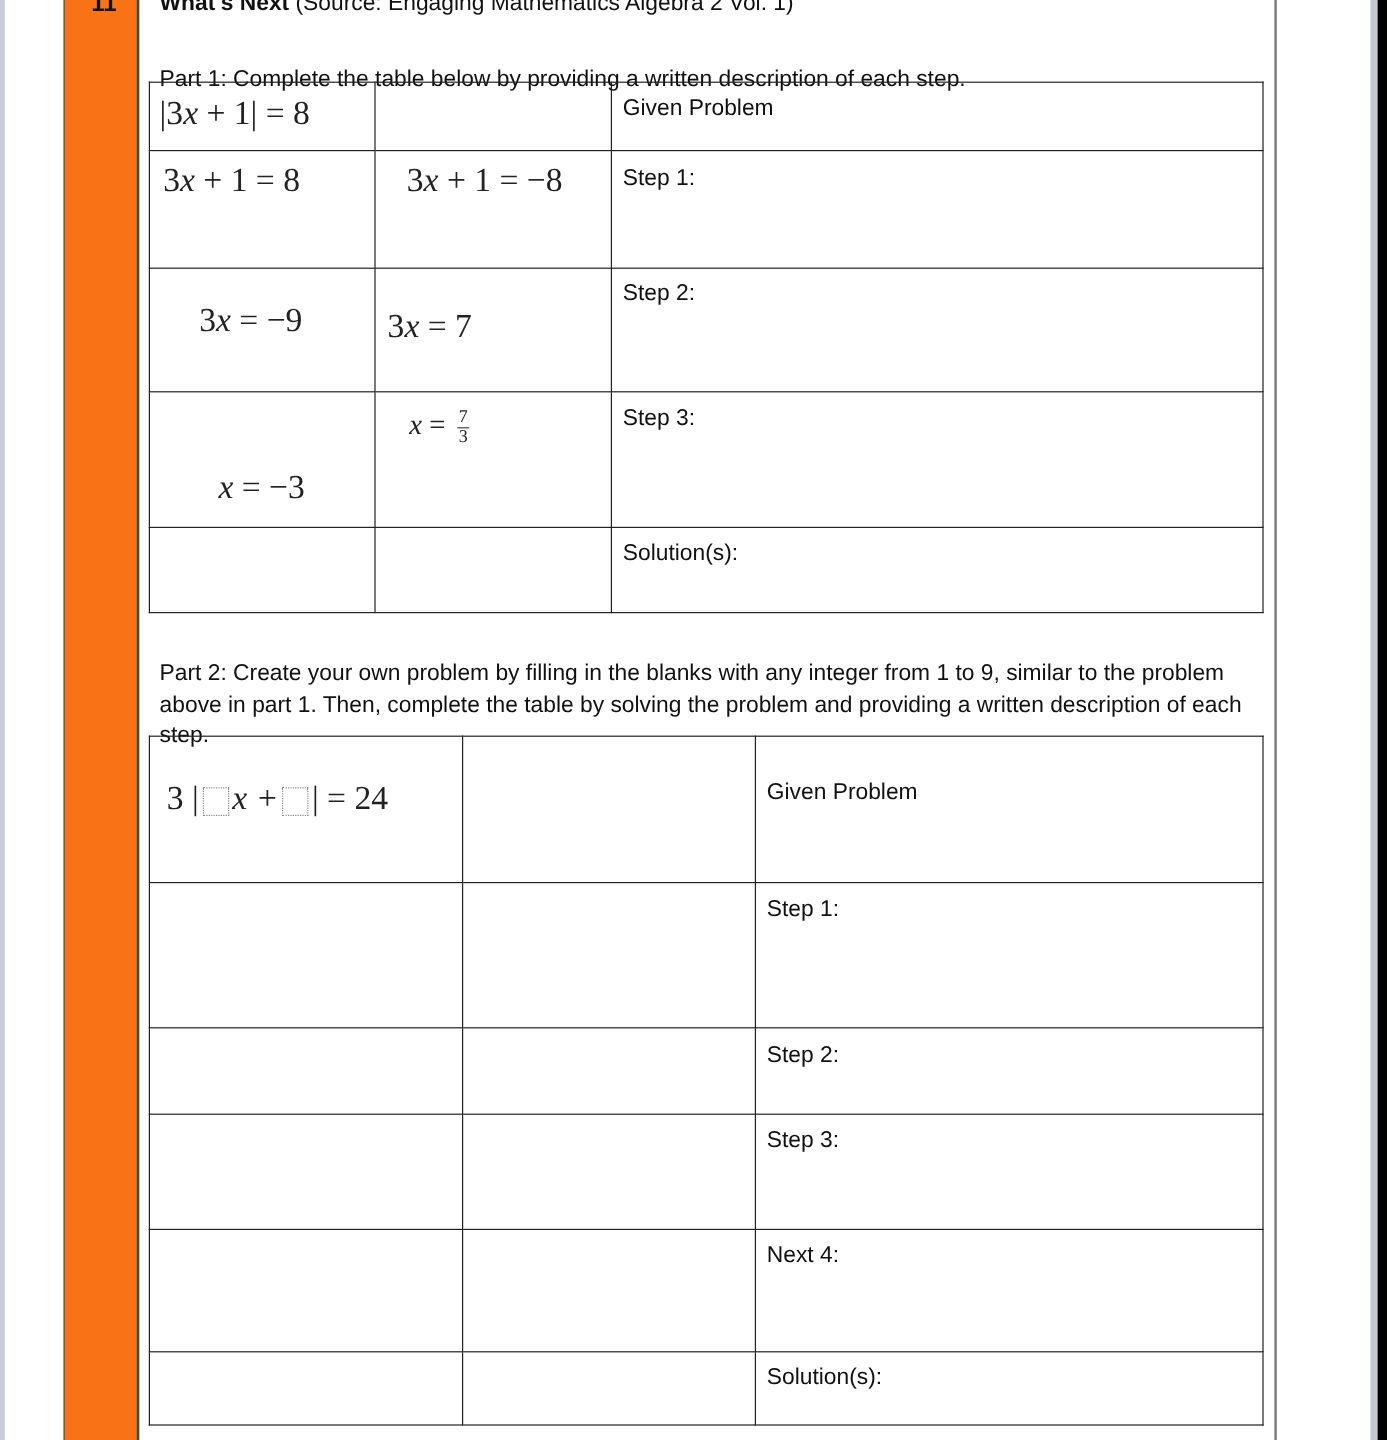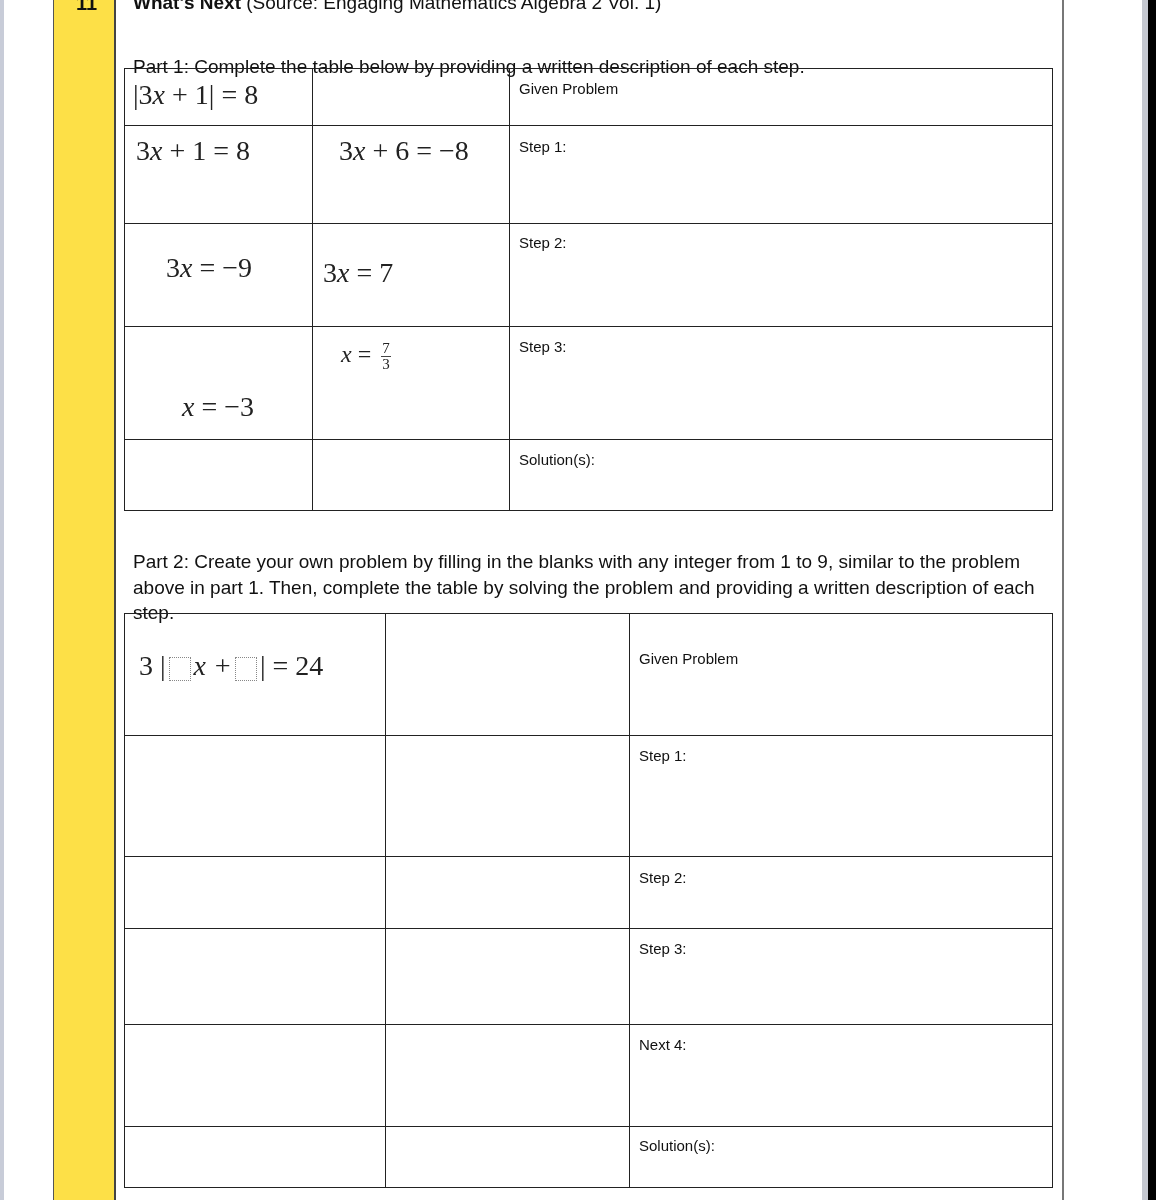--- a/index.html
+++ b/index.html
@@ -4,36 +4,36 @@
 <style>
   html, body { margin:0; padding:0; }
   body {
     width:1156px; height:1200px; overflow:hidden; position:relative;
     background:#ffffff;
     font-family:"Liberation Sans", sans-serif;
   }
   .left-edge { position:absolute; left:0; top:0; width:4px; height:1200px; background:#c8ccd8; }
   .num-col {
     position:absolute; left:53px; top:0; width:60px; height:1200px;
-    background:#fde047; border-left:1px solid #555; border-right:2px solid #444;
+    background:#f97316; border-left:1px solid #555; border-right:2px solid #444;
   }
   .num-label { position:absolute; left:22px; top:-8px; font-weight:bold; font-size:20px; color:#111; }
   .content-right-border { position:absolute; left:1062px; top:0; width:2px; height:1200px; background:#777; }
   .right-gray { position:absolute; left:1142px; top:0; width:6px; height:1200px; background:#c5c8d0; }
   .right-black { position:absolute; left:1148px; top:0; width:8px; height:1200px; background:#000; }
 
   .heading { position:absolute; left:133px; top:-8px; font-size:19px; color:#111; white-space:nowrap; }
   .heading b { font-weight:bold; }
   .instr { position:absolute; left:133px; font-size:19px; color:#111; line-height:25.5px; width:915px;margin-top:12px; }
 
   table.ws { position:absolute; border-collapse:collapse; }
   table.ws td { border:1.5px solid #222; vertical-align:top; padding:0; position:relative; }
   .math { font-family:"Liberation Serif", serif; font-size:28px; color:#222; position:absolute; white-space:nowrap; }
   .math i { font-style:italic; }
-  .lbl { font-size:15px; color:#111; position:absolute; left:9px; white-space:nowrap; }
+  .lbl { font-size:19px; color:#111; position:absolute; left:9px; white-space:nowrap; }
   .frac { display:inline-block; vertical-align:middle; text-align:center; font-size:15px; line-height:15px; margin-left:4px; }
   .frac span { display:block; }
   .frac .num { border-bottom:1px solid #444; padding:0 1px; }
   .blank { display:inline-block; width:20px; height:22px; border:1.5px dotted #888; vertical-align:middle; margin:0 3px; }
 </style>
 </head>
 <body>
 
 <div class="left-edge"></div>
 <div class="num-col">
@@ -59,21 +59,21 @@
     <td style="width:196px;"></td>
     <td>
       <span class="lbl" style="top:11px;">Given Problem</span>
     </td>
   </tr>
   <tr style="height:98px;text-decoration:underline;">
     <td>
       <span class="math" style="left:11px; top:9px;"><span>3</span><i>x</i><span> + 1 = 8</span></span>
     </td>
     <td>
-      <span class="math" style="left:26px; top:9px;"><span>3</span><i>x</i><span> + 6 = −8</span></span>
+      <span class="math" style="left:26px; top:9px;"><span>3</span><i>x</i><span> + 1 = −8</span></span>
     </td>
     <td>
       <span class="lbl" style="top:12px;">Step 1:</span>
     </td>
   </tr>
   <tr style="height:103px;">
     <td>
       <span class="math" style="left:41px; top:28px;"><span>3</span><i>x</i><span> = −9</span></span>
     </td>
     <td>

